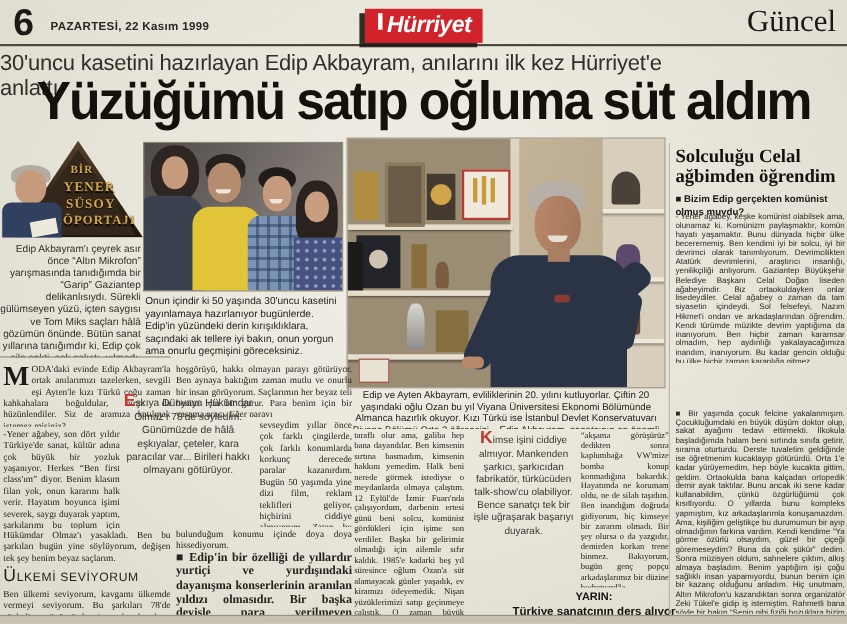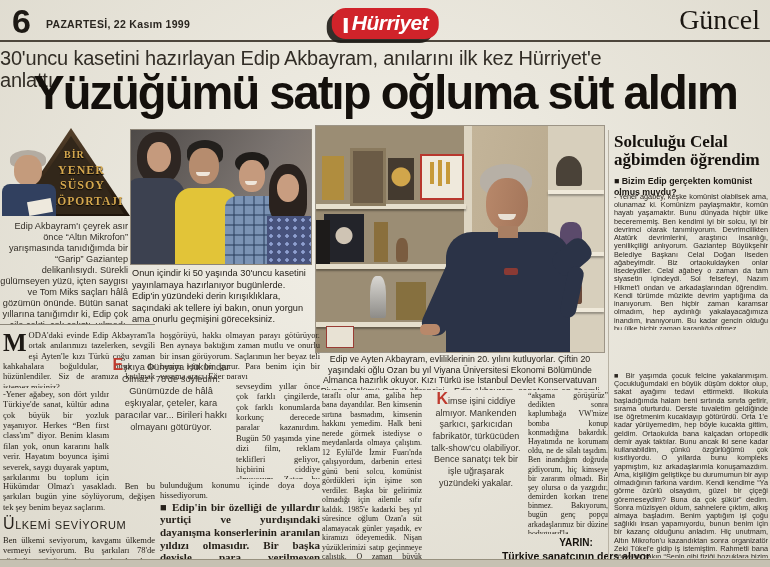--- a/index.html
+++ b/index.html
@@ -7,21 +7,21 @@
   .page{position:relative;width:770px;height:567px;background:#ece8db;
         background-image:radial-gradient(ellipse at 50% 40%, rgba(255,255,255,.35), rgba(0,0,0,.06) 95%);
         font-family:"Liberation Serif", serif;color:#26211a;}
   
   .hdr{position:absolute;left:0;top:0;width:770px;height:44px;}
   .pagenum{position:absolute;left:12px;top:4px;font:900 34px/1 "Liberation Sans",sans-serif;color:#1d1914;}
   .pdate{position:absolute;left:46px;top:18px;font:bold 10.5px "Liberation Sans",sans-serif;color:#2a2620;letter-spacing:.3px;}
   .hrule{position:absolute;left:0;top:40px;width:770px;height:0;border-top:2.5px solid #4d463c;}
   .masthead{position:absolute;left:50%;top:8px;transform:translateX(-50%);background:#d0232a;
             color:#fff;font:italic 900 21px/1 "Liberation Sans",sans-serif;padding:4px 10px 6px 12px;
-            box-shadow:-5px 4px 0 rgba(30,27,22,.9);letter-spacing:-.5px;z-index:5;display:flex;align-items:flex-end;gap:4px;border-radius:14px;}
+            box-shadow:-5px 4px 0 rgba(30,27,22,.9);letter-spacing:-.5px;z-index:5;display:flex;align-items:flex-start;gap:4px;}
   .masthead .mark{display:inline-block;width:4px;height:15px;background:#fff;}
   .section{position:absolute;right:10px;top:6px;font:28px/1 "Liberation Serif",serif;color:#1b1712;}
   
   .kicker{position:absolute;left:0;top:47px;width:648px;text-align:left;
           font:500 20px/1.1 "Liberation Sans",sans-serif;color:#322d26;letter-spacing:-.2px;}
   .title{position:absolute;left:0;top:68px;width:770px;text-align:center;
          font:900 49px/1 "Liberation Sans",sans-serif;color:#14100c;letter-spacing:-2px;
          transform:scaleX(.96);transform-origin:center;}
   
   .badge{position:absolute;left:2px;top:128px;width:128px;height:90px;}
@@ -67,21 +67,21 @@
   .colE{position:absolute;left:528px;top:391px;width:80px;height:143px;overflow:hidden;font-size:7.8px;line-height:1.18;}
   .dropcap{float:left;font:bold 25px/0.85 "Liberation Serif",serif;color:#1d1914;padding:2px 2px 0 0;}
   .inhead{font:11px/1 "Liberation Sans",sans-serif;letter-spacing:.6px;color:#241f19;margin:4px 0 3px;}
   .inhead .big{font-size:16px;}
   .boldq{font-weight:bold;}
   .pq{position:absolute;text-align:center;font:9.3px/1.3 "Liberation Sans",sans-serif;color:#3a352e;}
   .pq .init{font:bold 16px/1 "Liberation Sans",sans-serif;color:#bf3a2e;}
   .pq1{left:112px;top:357px;width:118px;height:124px;}
   .pq2{left:428px;top:391px;width:96px;height:114px;font-size:9px;}
   .tomorrow{position:absolute;left:455px;top:537px;width:170px;text-align:center;
-            font:bold 10px/1.25 "Liberation Sans",sans-serif;color:#15110c;margin-left:36px;}
+            font:bold 10px/1.25 "Liberation Sans",sans-serif;color:#15110c;}
   .tomorrow .t2{font-size:10.5px;}
   
   .vrule{position:absolute;left:608px;top:130px;width:1px;height:430px;background:#b8b2a4;}
   .sb{position:absolute;left:614px;width:154px;}
   .sbtitle{font:bold 17px/1.05 "Liberation Serif",serif;color:#14100c;}
   .sbq{font:bold 8.8px/1.2 "Liberation Sans",sans-serif;color:#1c1813;margin-top:4px;}
   .sbtxt{font:7.3px/1.13 "Liberation Sans",sans-serif;text-align:justify;color:#2c2721;}
   .sb1t{top:133px;}
   .sb1q{top:172px;height:20px;overflow:hidden;}
   .sb1a{top:193px;height:137px;overflow:hidden;}
@@ -207,21 +207,21 @@
     <div>taraflı olur ama, galiba hep bana dayandılar. Ben kimsenin sırtına basmadım, kimsenin hakkını yemedim. Halk beni nerede görmek istediyse o meydanlarda olmaya çalıştım. 12 Eylül'de İzmir Fuarı'nda çalışıyordum, darbenin ertesi günü beni solcu, komünist gördükleri için işime son verdiler. Başka bir gelirimiz olmadığı için ailemle sıfır kaldık. 1985'e kadarki beş yıl süresince oğlum Ozan'a süt alamayacak günler yaşadık, ev kiramızı ödeyemedik. Nişan yüzüklerimizi satıp geçinmeye çalıştık. O zaman büyük paralarla teklif edilen arabesk müzik yapma tekliflerini reddettim.</div>
 
   </div>
 
   <div class="bodytxt colE">“akşama görüşürüz” dedikten sonra kaplumbağa VW'mize bomba konup konmadığına bakardık. Hayatımda ne korumam oldu, ne de silah taşıdım. Ben inandığım doğruda gidiyorum, hiç kimseye bir zararım olmadı. Bir şey olursa o da yazgıdır, demirden korkan trene binmez. Bakıyorum, bugün genç popçu arkadaşlarımız bir düzine bodyguard'la dolaşıyorlar... 29 Aralık'ta 50'nci yaşını ailesiyle kutlayacak Edip Akbayram, mütevazı evinde. O gece eşine, çocuklarına yine aydınlık şarkılarını söyleyecek. Gelecekleri de aydınlık olsun.</div>
 
   <div class="pq pq1">
     <span class="init">E</span><span>şkıya Dünyaya Hükümdar Olmaz'ı 78'de söyledim. Günümüzde de hâlâ eşkıyalar, çeteler, kara paracılar var... Birileri hakkı olmayanı götürüyor.</span>
   </div>
   <div class="pq pq2">
-    <span class="init">K</span><span>imse işini ciddiye almıyor. Mankenden şarkıcı, şarkıcıdan fabrikatör, türkücüden talk-show'cu olabiliyor. Bence sanatçı tek bir işle uğraşarak yüzündeki yakalar.</span>
+    <span class="init">K</span><span>imse işini ciddiye almıyor. Mankenden şarkıcı, şarkıcıdan fabrikatör, türkücüden talk-show'cu olabiliyor. Bence sanatçı tek bir işle uğraşarak başarıyı duyarak.</span>
   </div>
 
   <div class="tomorrow">
     <div>YARIN:</div>
     <div class="t2">Türkiye sanatçının ders alıyor</div>
   </div>
 
   <div class="vrule"></div>
   <div class="sb sbtitle sb1t">Solculuğu Celal ağbimden öğrendim</div>
   <div class="sb sbq sb1q">■ Bizim Edip gerçekten komünist olmuş muydu?</div>

